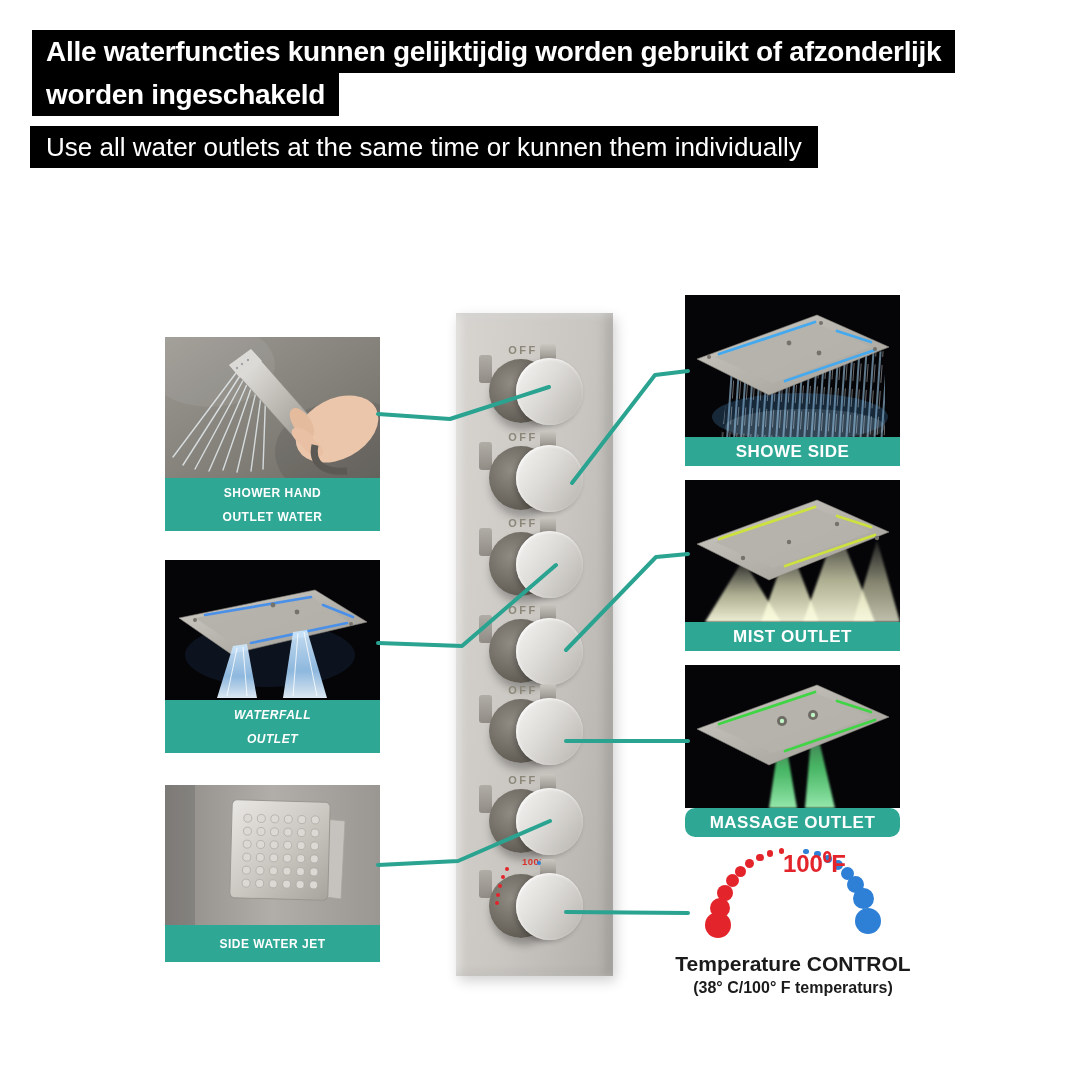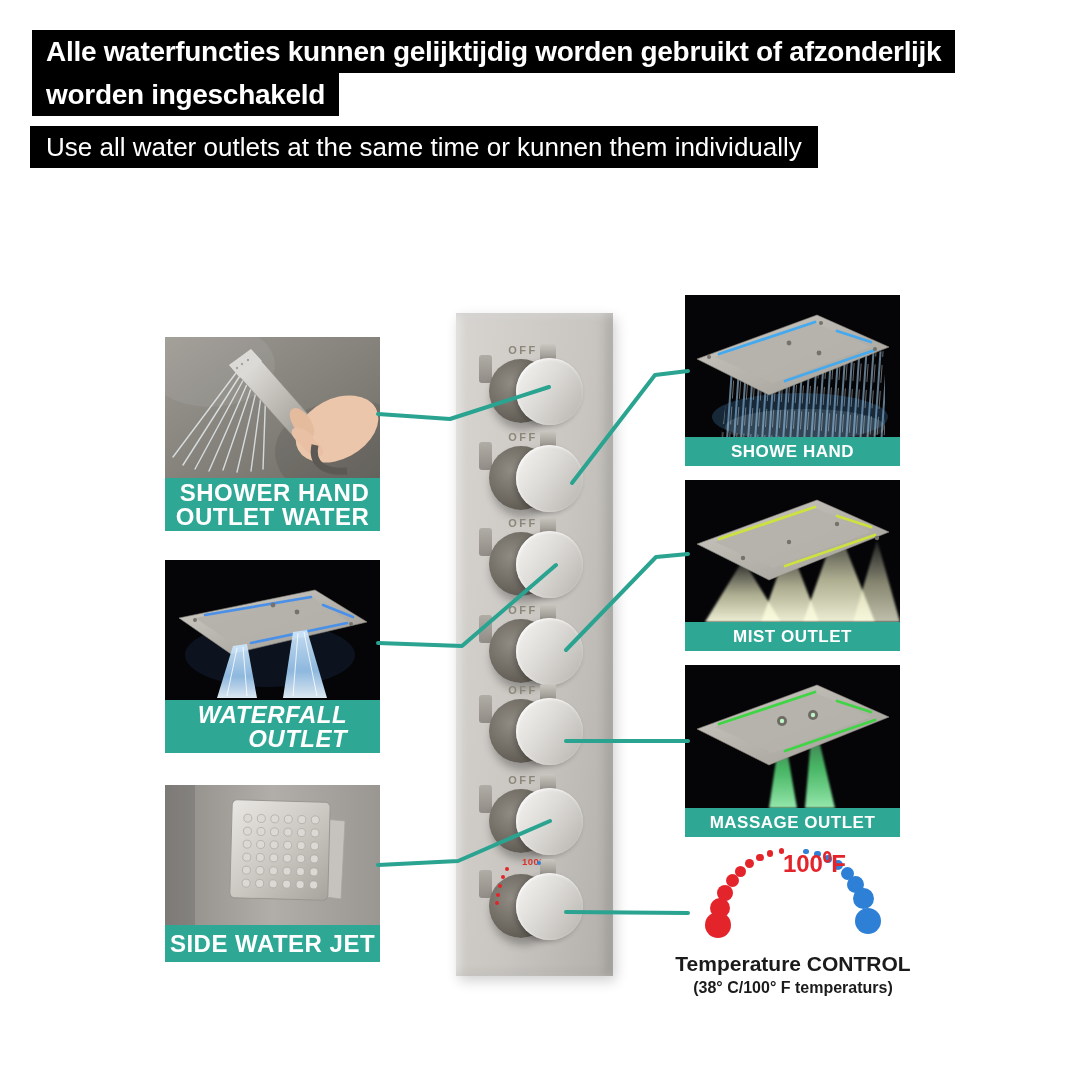--- a/index.html
+++ b/index.html
@@ -8,21 +8,21 @@
 
   
   .headline{position:absolute;left:32px;top:30px;z-index:6;}
   .headline .hl{background:#000;color:#fff;font-weight:bold;font-size:28px;line-height:33px;padding:5px 14px;width:fit-content;letter-spacing:-0.3px;}
   .subheadline{position:absolute;left:30px;top:126px;z-index:6;background:#000;color:#fff;font-size:26px;line-height:30px;padding:6px 16px;width:fit-content;}
 
   
   .card{position:absolute;width:215px;z-index:1;}
   .card-photo{display:block;width:215px;}
   .card-label{background:#2FA795;color:#fff;font-weight:bold;text-align:center;display:flex;align-items:center;justify-content:center;white-space:pre-line;}
-  .label-big{font-size:24px;line-height:24px;letter-spacing:0.5px;text-align:right;}
+  .label-big{font-size:12px;line-height:24px;letter-spacing:0.5px;}
   .label-small{font-size:17px;line-height:20px;letter-spacing:0.5px;}
 
   
   .panel{position:absolute;left:456px;top:313px;width:157px;height:663px;z-index:2;border-radius:0;
          background:linear-gradient(98deg,#d8d5d1 0%,#c9c6c1 55%,#b2afaa 100%);
          box-shadow:inset -6px 0 12px rgba(0,0,0,.14), inset 3px 2px 10px rgba(255,255,255,.55), 3px 5px 12px rgba(0,0,0,.18);}
   .knob{position:absolute;left:0;width:157px;height:106px;}
   .knob-label{position:absolute;left:0;top:5px;width:134px;text-align:center;color:#8b8779;font-size:11px;letter-spacing:2.5px;font-weight:bold;}
   .knob-label.temp-label{left:50px;top:2px;width:60px;color:#d9322e;font-size:9.5px;letter-spacing:0.5px;}
   .knob-lever{position:absolute;left:23px;top:16px;width:13px;height:28px;border-radius:3px;background:linear-gradient(#b0ada6,#918d86);}
@@ -231,21 +231,21 @@
         <line x1="152" y1="36" x2="186" y2="47"></line>
       </g>
       <g fill="#75726b">
           <circle cx="24" cy="62" r="2"></circle>
           <circle cx="190" cy="54" r="2"></circle>
           <circle cx="136" cy="28" r="2"></circle>
           <circle cx="104" cy="48" r="2.4"></circle>
           <circle cx="134" cy="58" r="2.4"></circle>
         </g>
     </svg>
-    <div class="card-label label-small" style="height:29px;">SHOWE HAND</div>
+    <div class="card-label label-small" style="height:29px;">SHOWE SIDE</div>
   </div>
 
   <div class="card" style="left:685px;top:480px;">
     <svg class="card-photo" style="height:142px;" viewBox="0 0 215 142">
       <defs>
         <linearGradient id="mi-panel" x1="0" y1="0" x2="1" y2="1">
           <stop offset="0" stop-color="#cdcac4"></stop>
             <stop offset="1" stop-color="#a09d96"></stop>
         </linearGradient>
         <linearGradient id="mi-g" x1="0" y1="0" x2="0" y2="1">
@@ -307,21 +307,21 @@
       <g stroke="#3fd544" stroke-width="2.8" stroke-linecap="round">
         <line x1="34" y1="59" x2="130" y2="27"></line>
         <line x1="100" y1="86" x2="190" y2="55"></line>
         <line x1="152" y1="36" x2="186" y2="47"></line>
       </g>
       <circle cx="97" cy="56" r="5" fill="#6e6b64"></circle>
         <circle cx="128" cy="50" r="5" fill="#6e6b64"></circle>
       <circle cx="97" cy="56" r="2.2" fill="#bdf5c5"></circle>
         <circle cx="128" cy="50" r="2.2" fill="#bdf5c5"></circle>
     </svg>
-    <div class="card-label label-small" style="height:29px;">MASSAGE OUTLET</div>
+    <div class="card-label label-small" style="height:29px;border-radius:10px;">MASSAGE OUTLET</div>
   </div>
 
   <div class="panel">
       <div class="knob" style="top: 26px;">
         <div class="knob-label">OFF</div>
         <div class="knob-lever"></div>
         <div class="knob-body"></div>
         <div class="knob-pin"></div>
         <div class="knob-face"></div>
       </div>

